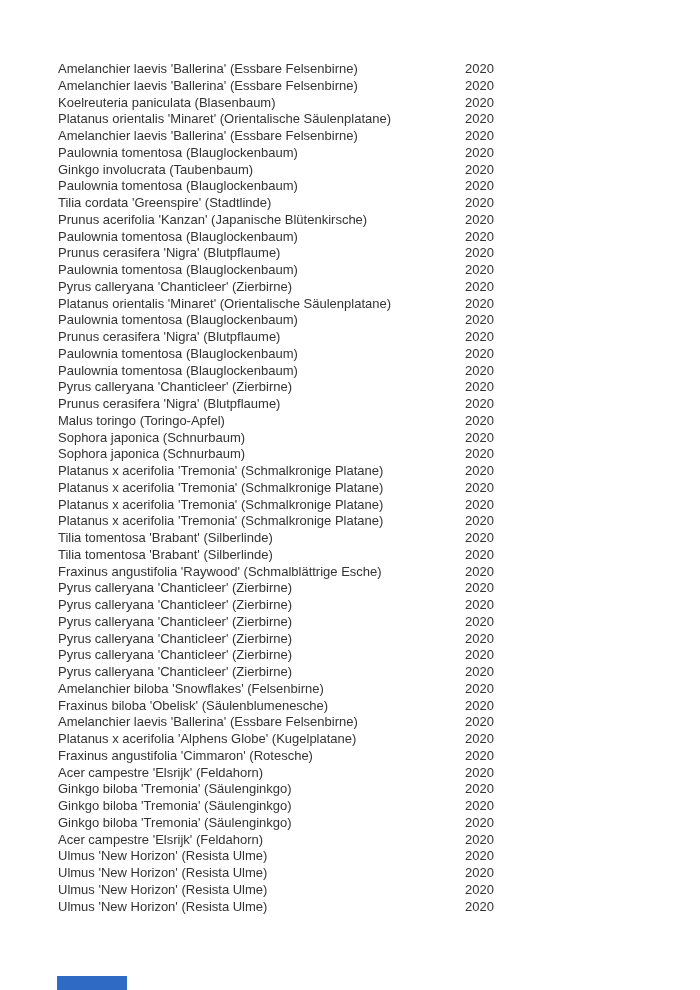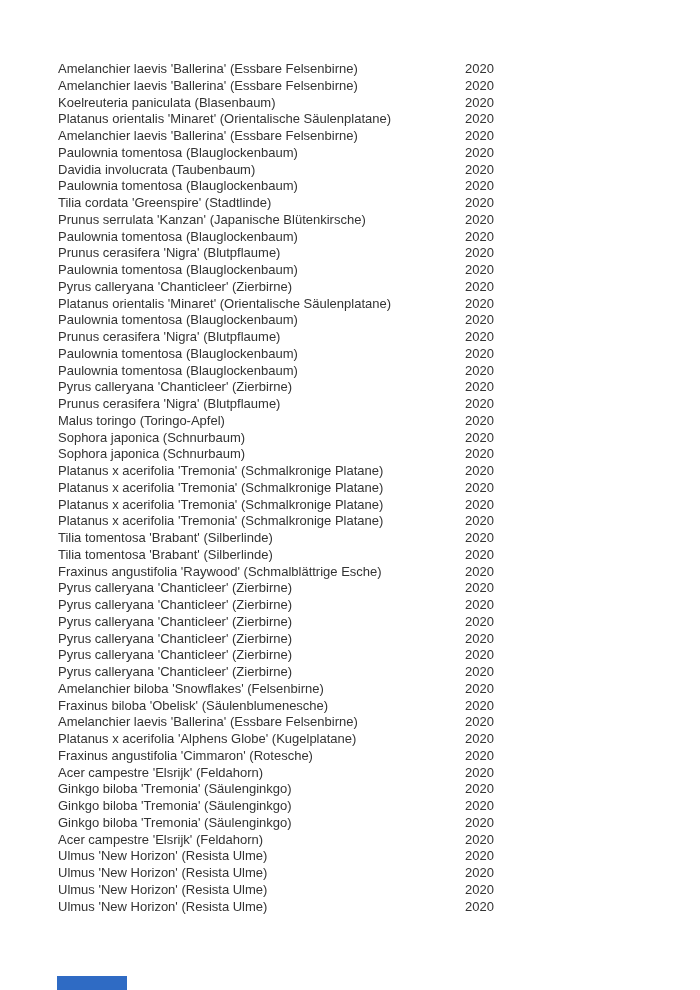--- a/index.html
+++ b/index.html
@@ -74,36 +74,36 @@
       <span class="name">Amelanchier laevis 'Ballerina' (Essbare Felsenbirne)</span>
       <span class="year">2020</span>
     </div>
 
     <div class="row">
       <span class="name">Paulownia tomentosa (Blauglockenbaum)</span>
       <span class="year">2020</span>
     </div>
 
     <div class="row">
-      <span class="name">Davidia involucrata (Taubenbaum)</span>
+      <span class="name">Ginkgo involucrata (Taubenbaum)</span>
       <span class="year">2020</span>
     </div>
 
     <div class="row">
       <span class="name">Paulownia tomentosa (Blauglockenbaum)</span>
       <span class="year">2020</span>
     </div>
 
     <div class="row">
       <span class="name">Tilia cordata 'Greenspire' (Stadtlinde)</span>
       <span class="year">2020</span>
     </div>
 
     <div class="row">
-      <span class="name">Prunus serrulata 'Kanzan' (Japanische Blütenkirsche)</span>
+      <span class="name">Prunus acerifolia 'Kanzan' (Japanische Blütenkirsche)</span>
       <span class="year">2020</span>
     </div>
 
     <div class="row">
       <span class="name">Paulownia tomentosa (Blauglockenbaum)</span>
       <span class="year">2020</span>
     </div>
 
     <div class="row">
       <span class="name">Prunus cerasifera 'Nigra' (Blutpflaume)</span>

